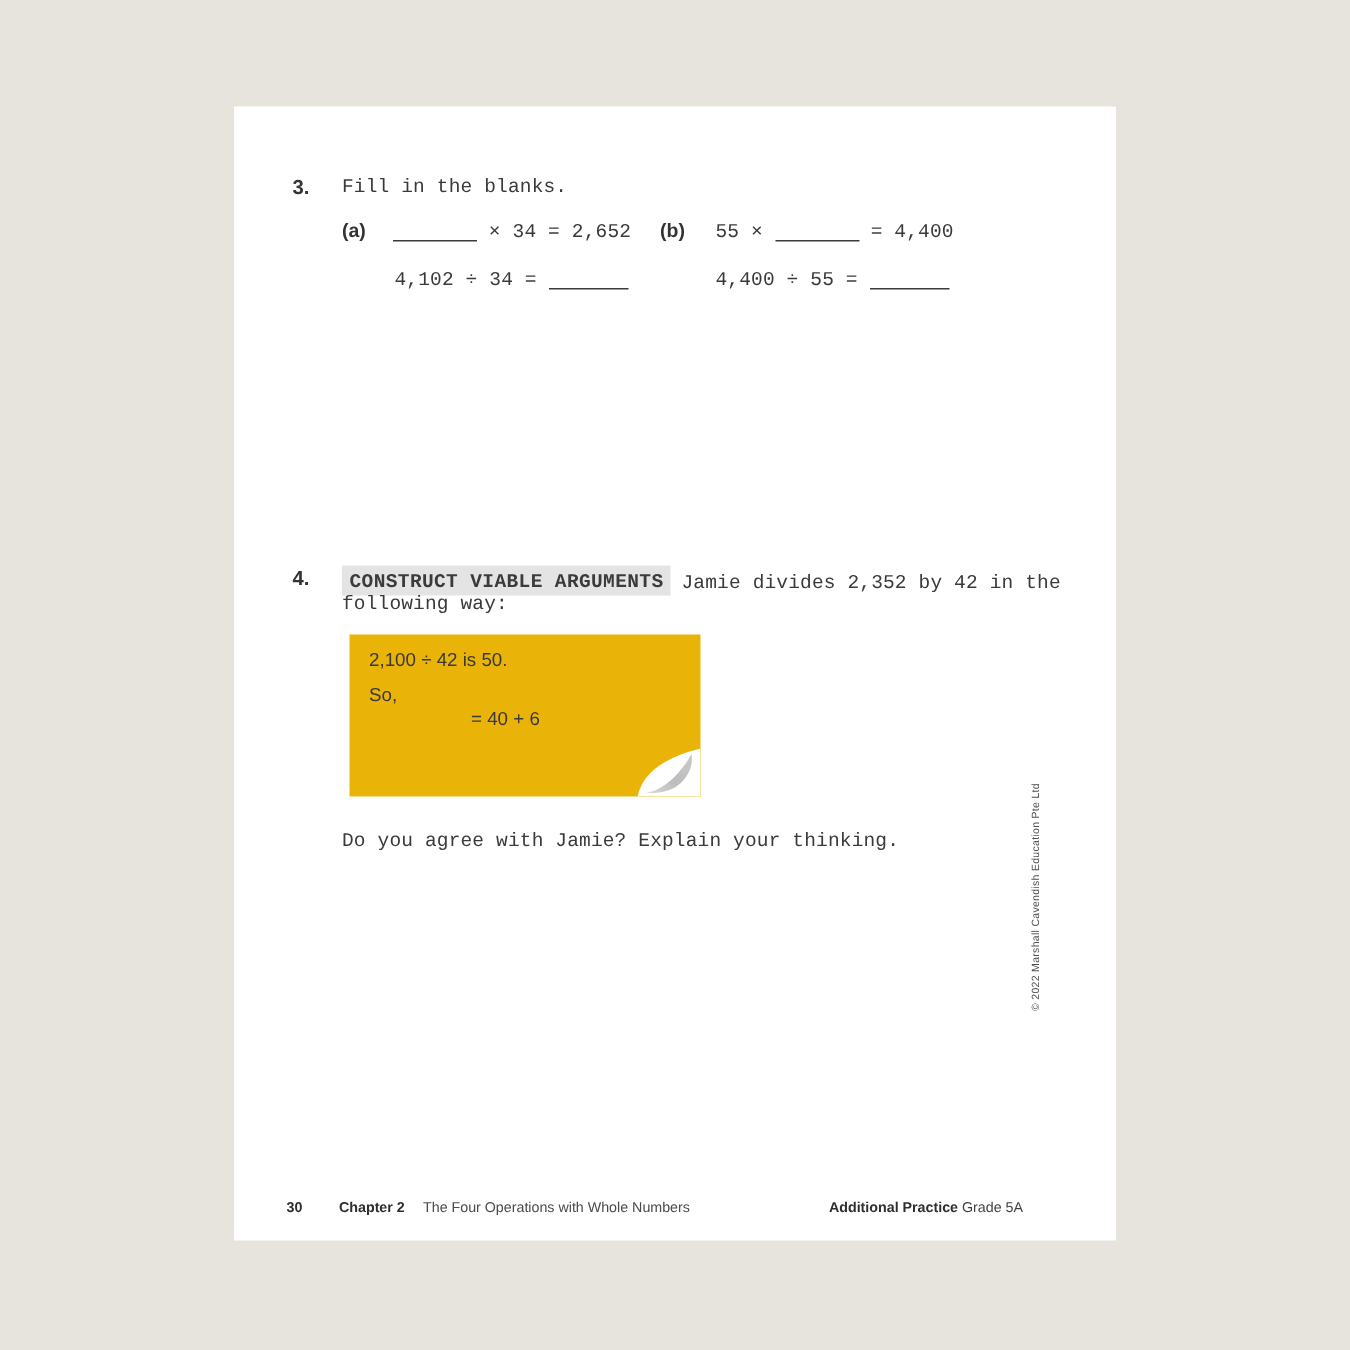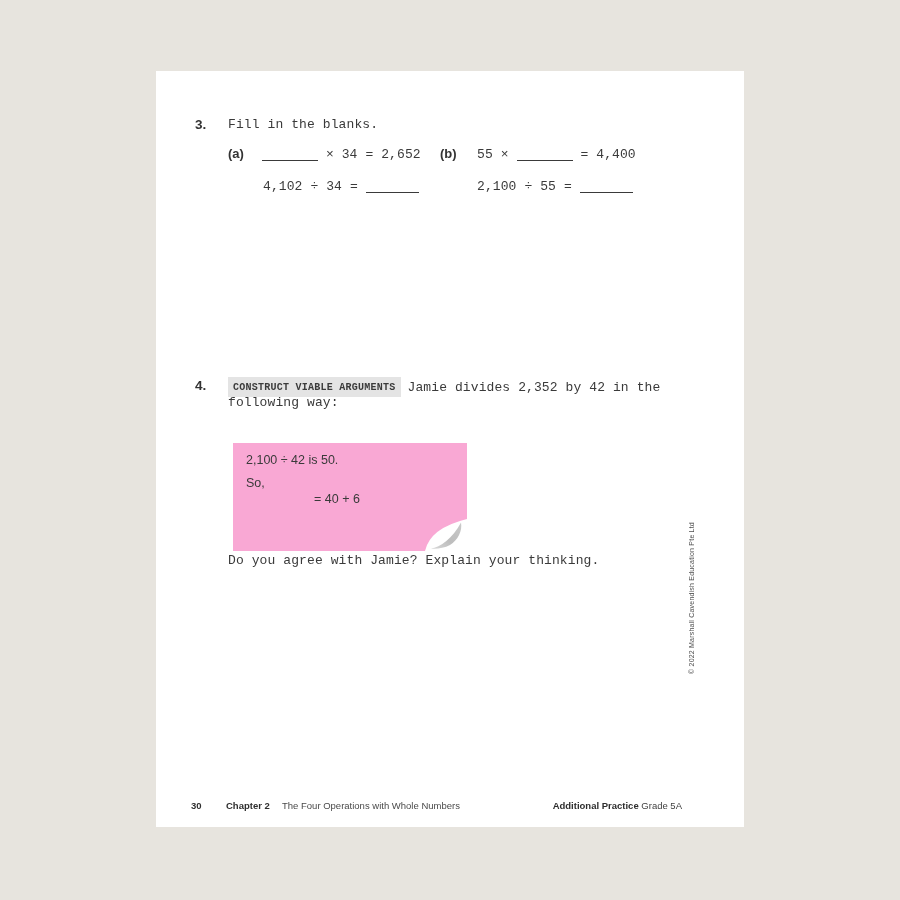--- a/index.html
+++ b/index.html
@@ -56,35 +56,35 @@
     top: 3px;
   }
   .blank.narrow { width: 53px; }
   .eq { white-space: nowrap; }
 
   
   .badge {
     display: inline-block;
     background: #e4e4e4;
     color: #3b3b3b;
-    font-size: 10px;
+    font-size: 13px;
     font-weight: bold;
     letter-spacing: 0.25px;
     padding: 2.5px 5px 2px 5px;
     margin-right: 7px;
     vertical-align: 1.5px;
     white-space: nowrap;
   }
   .note {
     position: absolute;
     left: 77px;
-    top: 372px;
+    top: 352px;
     width: 234px;
     height: 108px;
-    background: #f9a8d4;
+    background: #eab308;
     padding: 9px 0 0 13px;
     font-size: 12.5px;
     line-height: 16px;
     color: #3a3a3a;
   }
   .note p { margin: 0; white-space: nowrap; }
   .note .statement { margin-bottom: 7px; }
   .note .step { padding-left: 68px; }
   .note-fold {
     position: absolute;
@@ -145,21 +145,21 @@
           <span>= 4,400</span>
         </span>
       </div>
 
       <div class="abs" style="top:107px; left:0; width:100%;">
         <span class="body-text eq abs" style="left:107px;">
           <span>4,102 ÷ 34 =</span>
           <span class="blank narrow"></span>
         </span>
         <span class="body-text eq abs" style="left:321px;">
-          <span>2,100 ÷ 55 =</span>
+          <span>4,400 ÷ 55 =</span>
           <span class="blank narrow"></span>
         </span>
       </div>
     </div>
 
     <div>
       <span class="q-num abs" style="top:307px;">4.</span>
       <div class="body-text abs" style="left:72px; top:306px; white-space:nowrap;">
         <span class="badge">CONSTRUCT VIABLE ARGUMENTS</span><span>Jamie divides 2,352 by 42 in the</span>
       </div>

